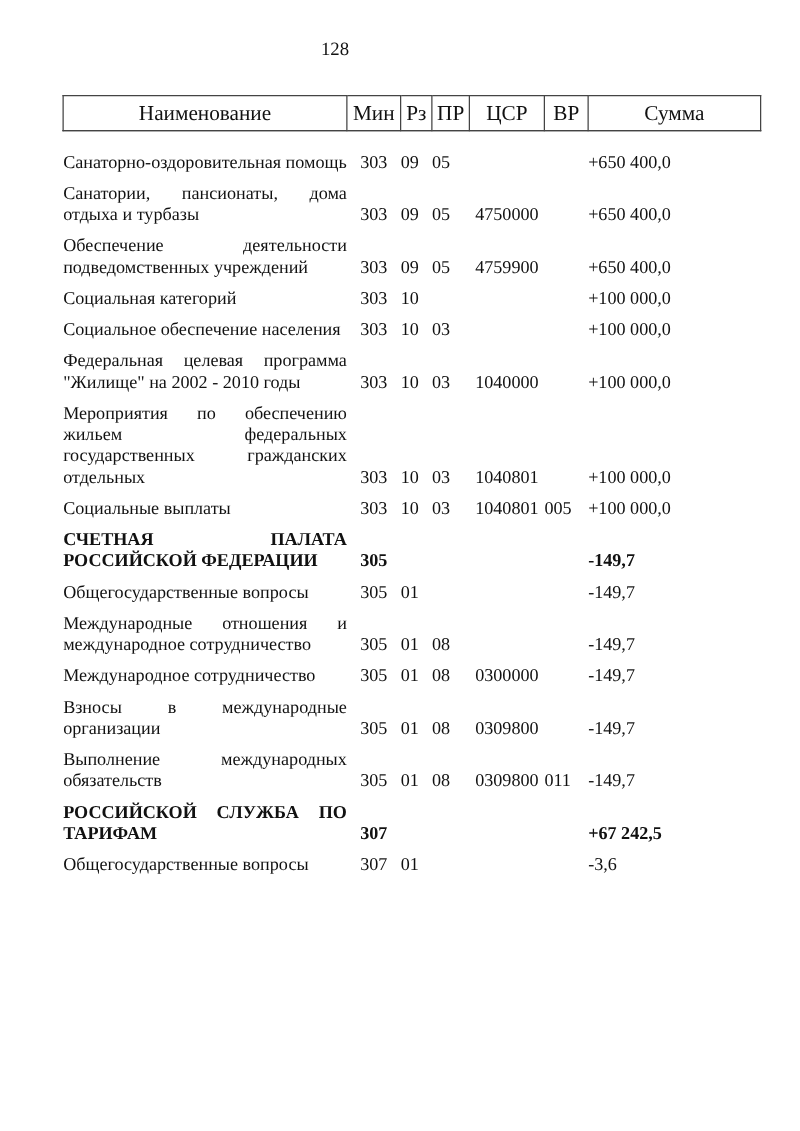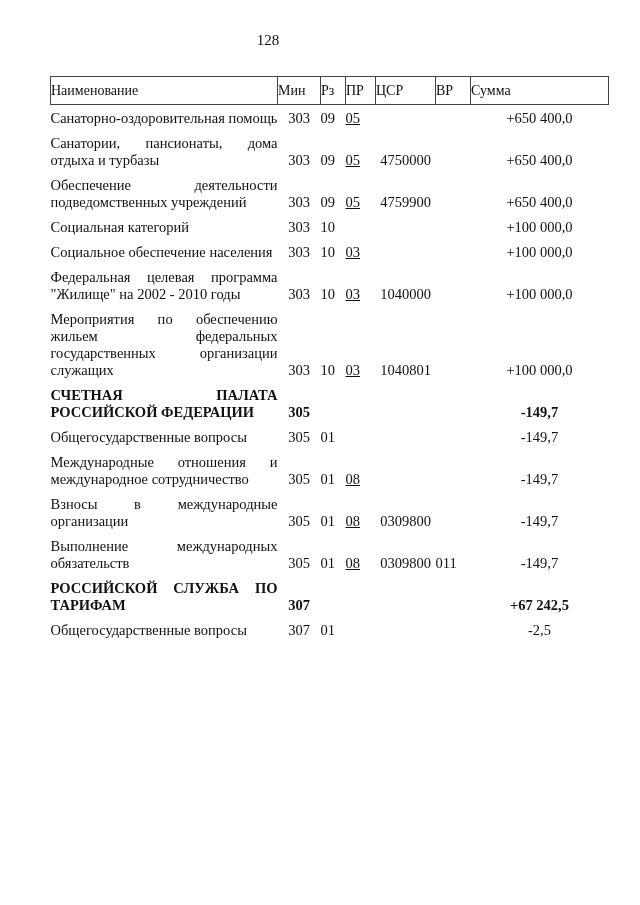--- a/index.html
+++ b/index.html
@@ -11,41 +11,41 @@
   .page-number {
     position: absolute; top: 32px; left: 0; width: 536px; text-align: center;
     font-size: 15px;
   }
   table.budget {
     position: absolute; top: 76px; left: 50px; width: 558px;
     border-collapse: collapse; table-layout: fixed;
   }
   table.budget th {
     border: 1px solid #444; font-weight: normal; height: 27px;
-    text-align: left; vertical-align: middle; padding: 0; font-size: 14px;
+    text-align: center; vertical-align: middle; padding: 0; font-size: 17px;
   }
   table.budget td {
     padding: 0; vertical-align: bottom; line-height: 17px;
   }
   col.c-name { width: 227px; }
   col.c-min { width: 43px; }
   col.c-rz { width: 25px; }
   col.c-pr { width: 30px; }
   col.c-csr { width: 60px; }
   col.c-vr { width: 35px; }
   col.c-sum { width: 138px; }
   td.name { text-align: justify; text-align-last: left; padding-right: 6px; padding-left: 2px; }
   td.min { padding-left: 7px; text-align: center; }
   td.rz { padding-left: 2px; }
-  td.pr { padding-left: 3px; text-decoration: underline; }
+  td.pr { padding-left: 3px; }
   td.csr { padding-left: 5px; text-align: center; }
   td.vr { padding-left: 6px; }
-  td.sum { text-align: center; padding-right: 2px; }
+  td.sum { text-align: left; padding-right: 2px; }
   tr.row td { padding-bottom: 8px; }
-  tr.row:first-child td { padding-top: 5px; }
+  tr.row:first-child td { padding-top: 17px; }
   tr.bold td { font-weight: bold; margin-left: 48px; }
 </style>
 </head>
 <body>
 
 <div class="page-number">128</div>
 
 <table class="budget">
   <colgroup>
     <col class="c-name">
@@ -116,26 +116,35 @@
       <tr class="row">
         <td class="name">Федеральная целевая программа "Жилище" на 2002 - 2010 годы</td>
         <td class="min">303</td>
         <td class="rz">10</td>
         <td class="pr">03</td>
         <td class="csr">1040000</td>
         <td class="vr"></td>
         <td class="sum">+100 000,0</td>
       </tr>
       <tr class="row">
-        <td class="name">Мероприятия по обеспечению жильем федеральных государственных организации служащих</td>
+        <td class="name">Мероприятия по обеспечению жильем федеральных государственных гражданских отдельных</td>
         <td class="min">303</td>
         <td class="rz">10</td>
         <td class="pr">03</td>
         <td class="csr">1040801</td>
         <td class="vr"></td>
+        <td class="sum">+100 000,0</td>
+      </tr>
+      <tr class="row">
+        <td class="name">Социальные выплаты</td>
+        <td class="min">303</td>
+        <td class="rz">10</td>
+        <td class="pr">03</td>
+        <td class="csr">1040801</td>
+        <td class="vr">005</td>
         <td class="sum">+100 000,0</td>
       </tr>
       <tr class="row bold">
         <td class="name">СЧЕТНАЯ ПАЛАТА РОССИЙСКОЙ ФЕДЕРАЦИИ</td>
         <td class="min">305</td>
         <td class="rz"></td>
         <td class="pr"></td>
         <td class="csr"></td>
         <td class="vr"></td>
         <td class="sum">-149,7</td>
@@ -148,20 +157,29 @@
         <td class="csr"></td>
         <td class="vr"></td>
         <td class="sum">-149,7</td>
       </tr>
       <tr class="row">
         <td class="name">Международные отношения и международное сотрудничество</td>
         <td class="min">305</td>
         <td class="rz">01</td>
         <td class="pr">08</td>
         <td class="csr"></td>
+        <td class="vr"></td>
+        <td class="sum">-149,7</td>
+      </tr>
+      <tr class="row">
+        <td class="name">Международное сотрудничество</td>
+        <td class="min">305</td>
+        <td class="rz">01</td>
+        <td class="pr">08</td>
+        <td class="csr">0300000</td>
         <td class="vr"></td>
         <td class="sum">-149,7</td>
       </tr>
       <tr class="row">
         <td class="name">Взносы в международные организации</td>
         <td class="min">305</td>
         <td class="rz">01</td>
         <td class="pr">08</td>
         <td class="csr">0309800</td>
         <td class="vr"></td>
@@ -185,16 +203,16 @@
         <td class="vr"></td>
         <td class="sum">+67 242,5</td>
       </tr>
       <tr class="row">
         <td class="name">Общегосударственные вопросы</td>
         <td class="min">307</td>
         <td class="rz">01</td>
         <td class="pr"></td>
         <td class="csr"></td>
         <td class="vr"></td>
-        <td class="sum">-2,5</td>
+        <td class="sum">-3,6</td>
       </tr>
     </tbody>
 </table>
 
 </body></html>

